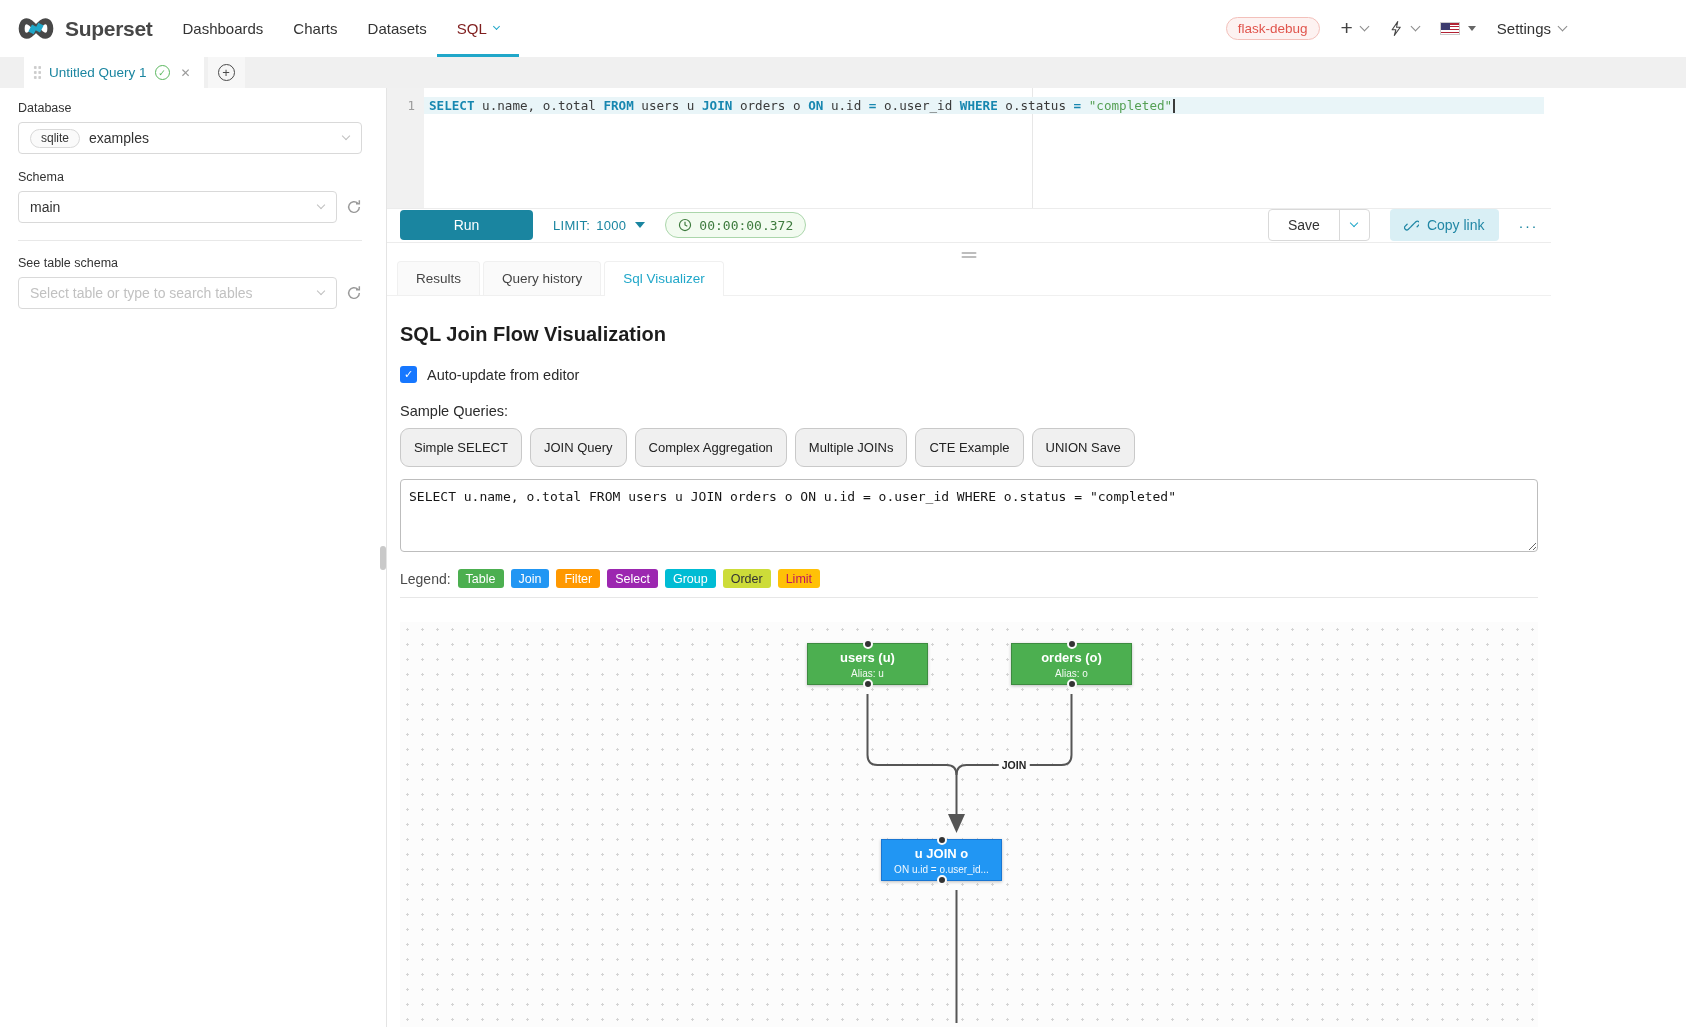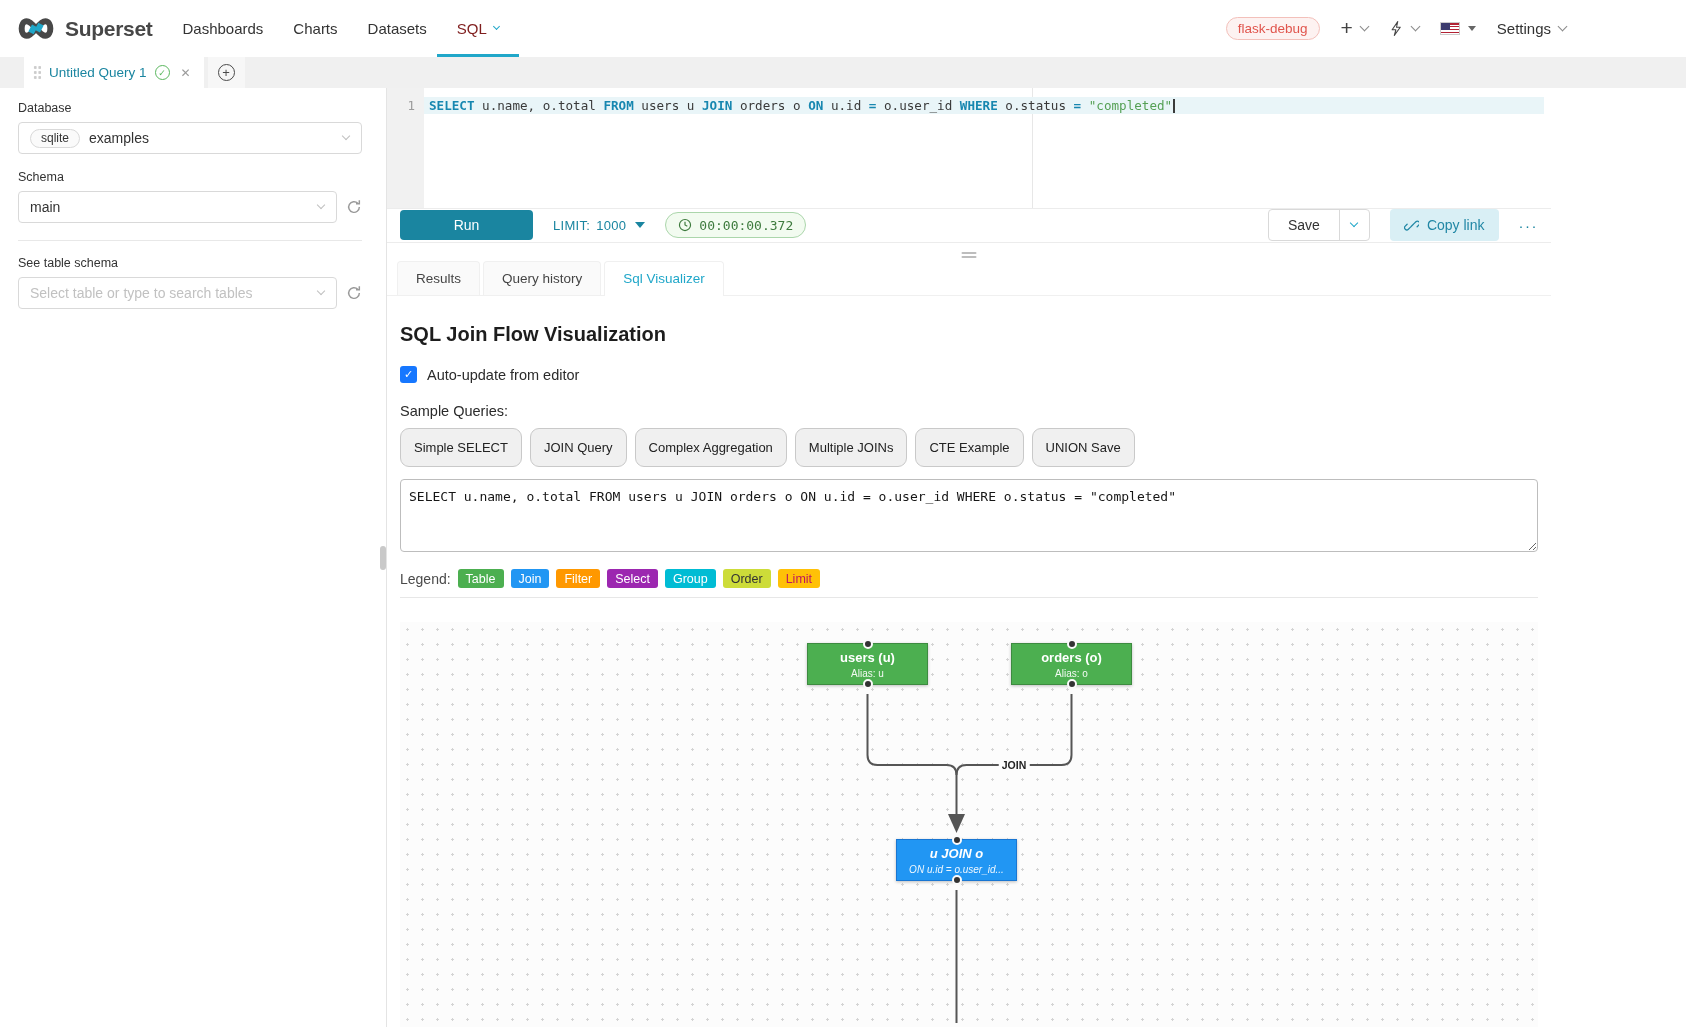--- a/index.html
+++ b/index.html
@@ -367,21 +367,21 @@
           </svg>
           <div class="edge-label">JOIN</div>
         <div class="flow-node" style="left: 407px; top: 21px; background: rgb(76, 175, 80); border: 1px solid rgb(61, 139, 64);">
               <div class="t">users (u)</div>
               <div class="s">Alias: u</div>
             </div>
             <div class="flow-node" style="left: 611px; top: 21px; background: rgb(76, 175, 80); border: 1px solid rgb(61, 139, 64);">
               <div class="t">orders (o)</div>
               <div class="s">Alias: o</div>
             </div>
-            <div class="flow-node" style="left: 496px; top: 217px; background: rgb(33, 150, 243); border: 1px solid rgb(25, 118, 210); font-style: italic;">
+            <div class="flow-node" style="left: 481px; top: 217px; background: rgb(33, 150, 243); border: 1px solid rgb(25, 118, 210);">
               <div class="t">u JOIN o</div>
               <div class="s">ON u.id = o.user_id...</div>
             </div>
           </div>
       </div>
     </div>
   </main>
 </div>
 
 </body></html>

